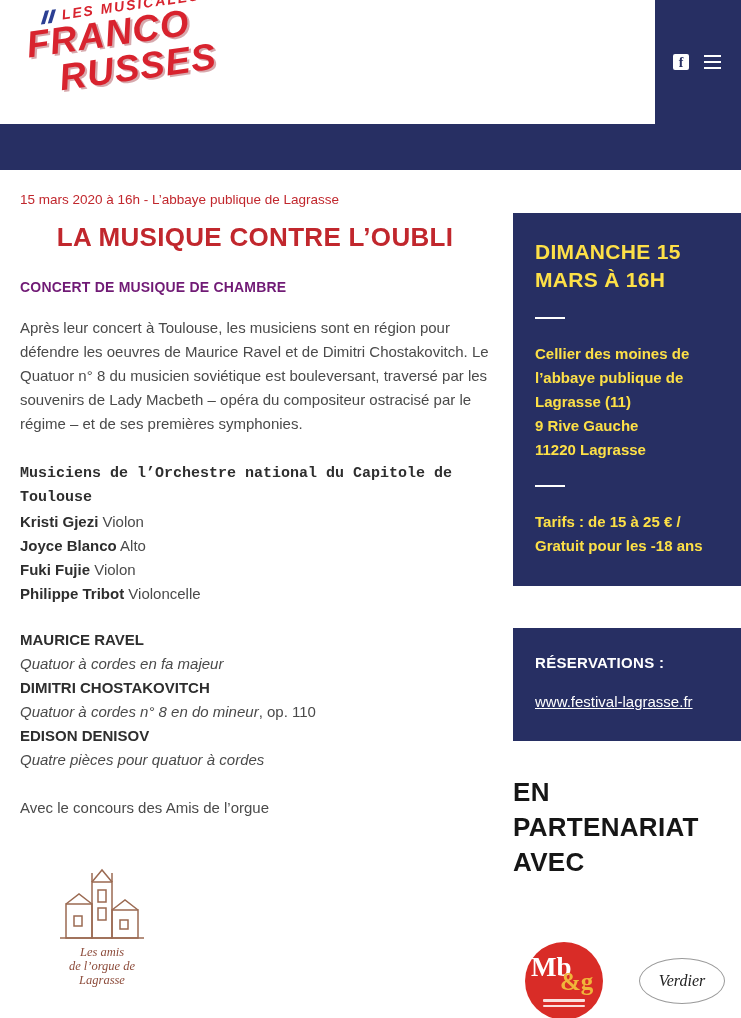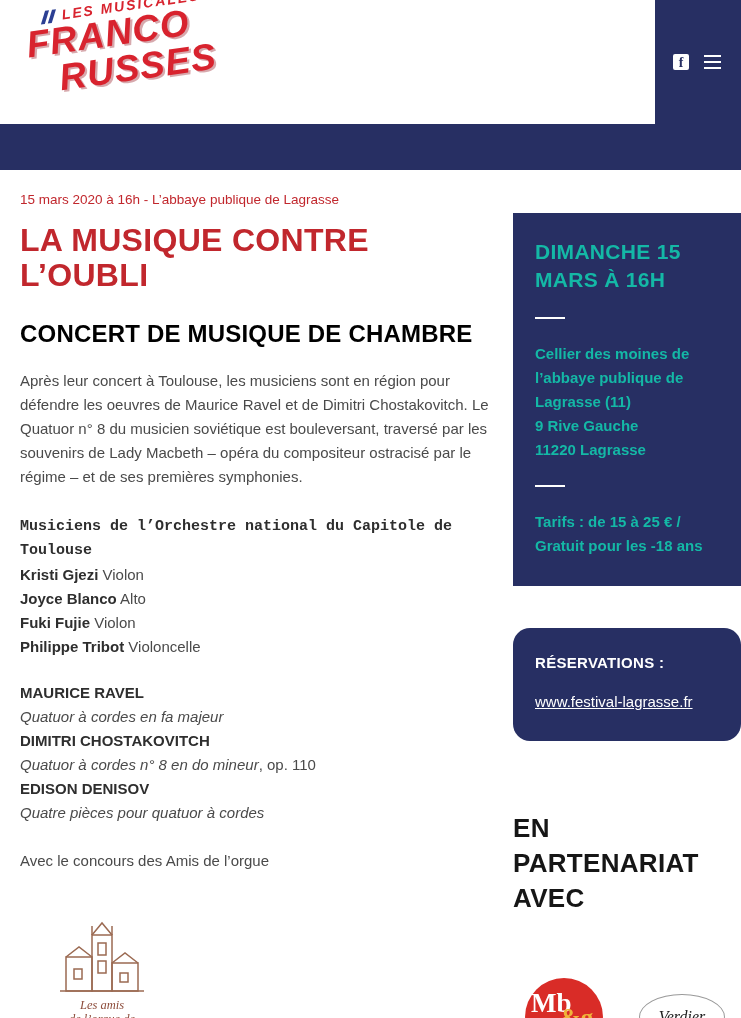--- a/index.html
+++ b/index.html
@@ -26,48 +26,48 @@
 
   .navy-strip { height: 46px; background: var(--navy, #272f63); }
 
   
   .content { display: flex; padding: 20px 0 12px 20px; }
   .left-col { width: 470px; color: var(--text, #4a4a4a); font-size: 15px; }
   .right-col { width: 228px; margin-left: 23px; }
 
   
   .meta { color: var(--red, #c1272d); font-size: 13.5px; margin: 2px 0 16px; }
-  .title { color: var(--red, #c1272d); font-size: 32px; font-weight: 800; letter-spacing: 0.3px; margin: 0 0 27px; line-height: 1.1; }
-  .subtitle { color: #000000; font-size: 24px; font-weight: 800; margin: 0 0 21px; letter-spacing: 0.2px; }
+  .title { color: var(--red, #c1272d); font-size: 26px; font-weight: 800; letter-spacing: 0.3px; margin: 0 0 27px; line-height: 1.1; text-align: center; }
+  .subtitle { color: #701a75; font-size: 14px; font-weight: 800; margin: 0 0 21px; letter-spacing: 0.2px; }
   .intro { font-size: 15px; line-height: 24px; margin: 0 0 26px; }
   .m-heading { font-weight: bold; color: #2e2e2e; line-height: 24px; font-family: Liberation Mono, monospace; }
   .m-line { line-height: 24px; }
   .b { font-weight: bold; color: #2e2e2e; }
   .program { margin-top: 22px; }
   .p-composer { font-weight: bold; color: #2e2e2e; line-height: 24px; }
   .p-piece { line-height: 24px; }
   .it { font-style: italic; }
   .note { margin: 24px 0 0; line-height: 24px; }
 
   .orgue-logo { margin: 44px 0 0 24px; width: 116px; text-align: center; }
   .orgue-text { font-family: "Liberation Serif", serif; font-style: italic; color: #8d4c3b; font-size: 12.5px; line-height: 14px; margin-top: 2px; }
 
   
-  .event-box { background: var(--navy, #272f63); color: #14b8a6; padding: 25px 22px 28px; margin-top: 23px; }
+  .event-box { background: var(--navy, #272f63); color: #fde047; padding: 25px 22px 28px; margin-top: 23px; }
   .e-date { margin: 0; font-size: 21px; font-weight: 800; line-height: 1.33; letter-spacing: 0.3px; }
   .rule { width: 30px; height: 2px; background: #fff; margin: 23px 0; }
   .e-venue { margin: 0; font-weight: bold; font-size: 15px; line-height: 24px; }
   .e-addr { margin: 0; font-size: 15px; line-height: 24px; font-weight: 600; }
   .e-tarifs { margin: 0; font-weight: bold; font-size: 15px; line-height: 24px; }
 
-  .resa-box { background: var(--navy, #272f63); color: #fff; padding: 26px 22px 30px; margin-top: 42px; border-radius: 17px; }
+  .resa-box { background: var(--navy, #272f63); color: #fff; padding: 26px 22px 30px; margin-top: 42px; }
   .r-label { font-weight: bold; font-size: 15px; letter-spacing: 0.3px; }
   .r-link { display: inline-block; margin-top: 22px; color: #fff; text-decoration: underline; font-size: 15px; cursor: pointer; }
 
-  .partners-heading { font-size: 26px; font-weight: 800; color: #161616; margin: 70px 0 0; line-height: 1.35; letter-spacing: 0.3px; }
+  .partners-heading { font-size: 26px; font-weight: 800; color: #161616; margin: 34px 0 0; line-height: 1.35; letter-spacing: 0.3px; }
   .partner-row { display: flex; align-items: center; margin-top: 62px; gap: 36px; padding-left: 12px; }
   .mbg { position: relative; width: 78px; height: 78px; border-radius: 50%; background: var(--partner_red, #d92c27); display: block; cursor: pointer; flex: 0 0 auto; }
   .mbg-mb { position: absolute; left: 6px; top: 10px; color: #fff; font-weight: bold; font-size: 27px; font-family: "Liberation Serif", serif; }
   .mbg-g { position: absolute; left: 35px; top: 26px; color: #f0b53a; font-weight: bold; font-size: 25px; font-family: "Liberation Serif", serif; }
   .mbg-lines { position: absolute; left: 18px; bottom: 13px; display: flex; flex-direction: column; gap: 3px; }
   .mbg-lines i { width: 42px; height: 2.5px; background: rgba(255,255,255,0.85); display: block; border-radius: 1px; }
   .verdier { width: 86px; height: 46px; border: 1.5px solid #9a9a9a; border-radius: 50%; display: flex; align-items: center; justify-content: center; cursor: pointer; background: #fff; flex: 0 0 auto; }
   .v-text { font-family: "Liberation Serif", serif; font-style: italic; font-size: 16px; color: #222; }
 </style>
 </head>

